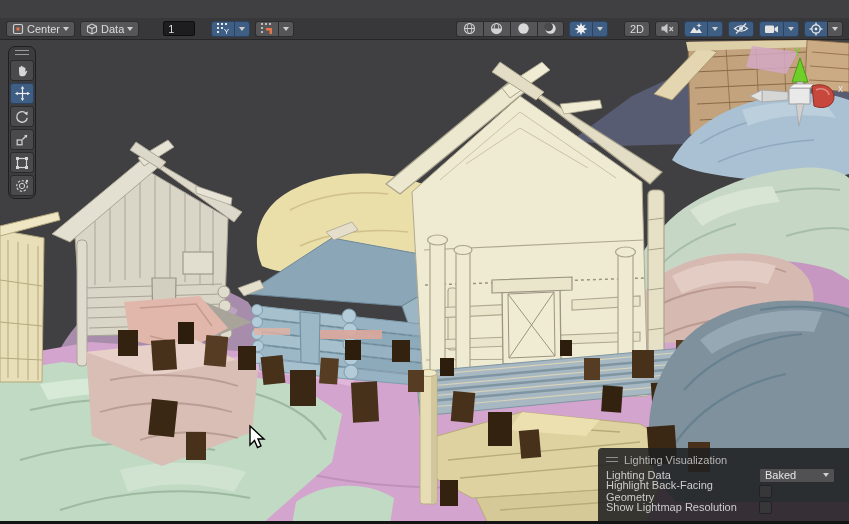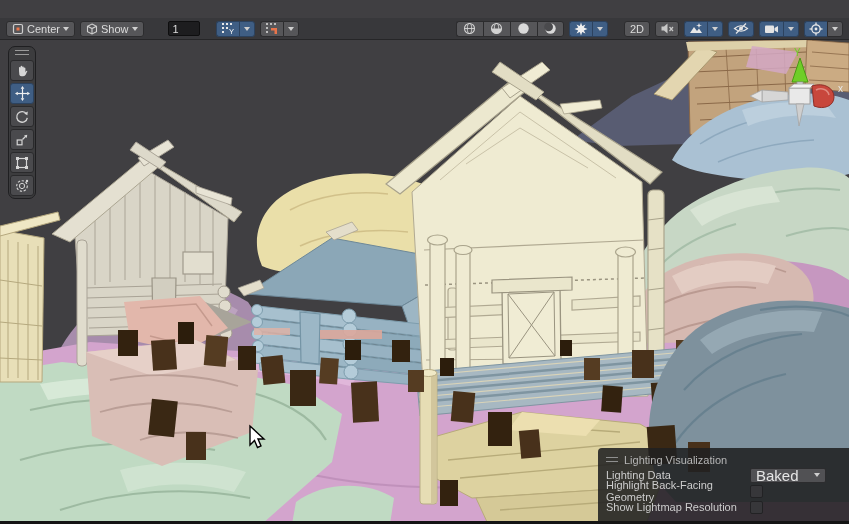--- a/index.html
+++ b/index.html
@@ -32,27 +32,27 @@
   .tools .grip { width:14px; height:5px; border-top:1.5px solid #9a9a9a; border-bottom:1.5px solid #9a9a9a; margin-bottom:3px; }
   .tool-btn { width:24px; height:21px; border-radius:3px; background:#4a4a4d; border:1px solid #2a2a2c; display:flex; align-items:center; justify-content:center; }
   .tool-btn.active { background:#3f5e84; border-color:#2c425e; }
 
   
   .viewport { position:absolute; top:40px; left:0; width:849px; height:484px; }
   .viewport svg { display:block; }
   #app::after { content:""; position:absolute; left:0; bottom:0; width:849px; height:3px; background:#141414; }
 
   
-  .light-panel { position:absolute; right:0; bottom:3px; width:251px; background:rgba(32,32,33,.88); border-radius:4px 0 0 0; padding:4px 21px 6px 8px; z-index:40; }
+  .light-panel { position:absolute; right:0; bottom:3px; width:251px; background:rgba(32,32,33,.88); border-radius:4px 0 0 0; padding:4px 12px 6px 8px; z-index:40; }
   .lp-title { display:flex; align-items:center; gap:6px; color:#b6b6b6; font-size:11px; height:15px; }
   .lp-grip { width:12px; height:5px; border-top:1.5px solid #8f8f8f; border-bottom:1.5px solid #8f8f8f; }
   .lp-row { display:flex; align-items:center; height:16px; color:#cdcdcd; font-size:11px; }
   .lp-row .lbl { flex:1; }
   .lp-ctrl { width:78px; display:flex; }
-  .dropdown { width:76px; height:15px; background:#515154; border:1px solid #2c2c2e; border-radius:2px; color:#e6e6e6; font-size:15px; display:flex; align-items:center; padding:0 5px; justify-content:space-between; }
+  .dropdown { width:76px; height:15px; background:#515154; border:1px solid #2c2c2e; border-radius:2px; color:#e6e6e6; font-size:11px; display:flex; align-items:center; padding:0 5px; justify-content:space-between; }
   .checkbox { width:13px; height:13px; background:#37373a; border:1px solid #222224; border-radius:2px; }
 
   
   .cursor { position:absolute; left:246px; top:424px; z-index:50; pointer-events:none; }
 </style>
 </head>
 <body>
 
 <div id="app">
 
@@ -65,21 +65,21 @@
           <rect x="4.5" y="4.5" width="3" height="3" fill="#e8744b"></rect>
         </svg>
         <span>Center</span>
         <span class="caret"></span>
       </div>
       <div class="btn">
         <svg width="12" height="12" viewBox="0 0 12 12">
           <path d="M6 1 L10.5 3.3 L10.5 8.7 L6 11 L1.5 8.7 L1.5 3.3 Z" fill="none" stroke="#cfcfcf" stroke-width="1.1"></path>
           <path d="M1.5 3.3 L6 5.6 L10.5 3.3 M6 5.6 L6 11" fill="none" stroke="#cfcfcf" stroke-width="1.1"></path>
         </svg>
-        <span>Show</span>
+        <span>Data</span>
         <span class="caret"></span>
       </div>
       <div style="width:14px"></div>
       <input class="numfield" value="1" style="">
       <div style="width:6px"></div>
       <div style="display:flex">
         <div class="btn icon-only blue seg-left">
           <svg width="14" height="13" viewBox="0 0 14 13">
             <g fill="#e8e8e8">
               <rect x="1" y="1" width="2" height="2"></rect>

